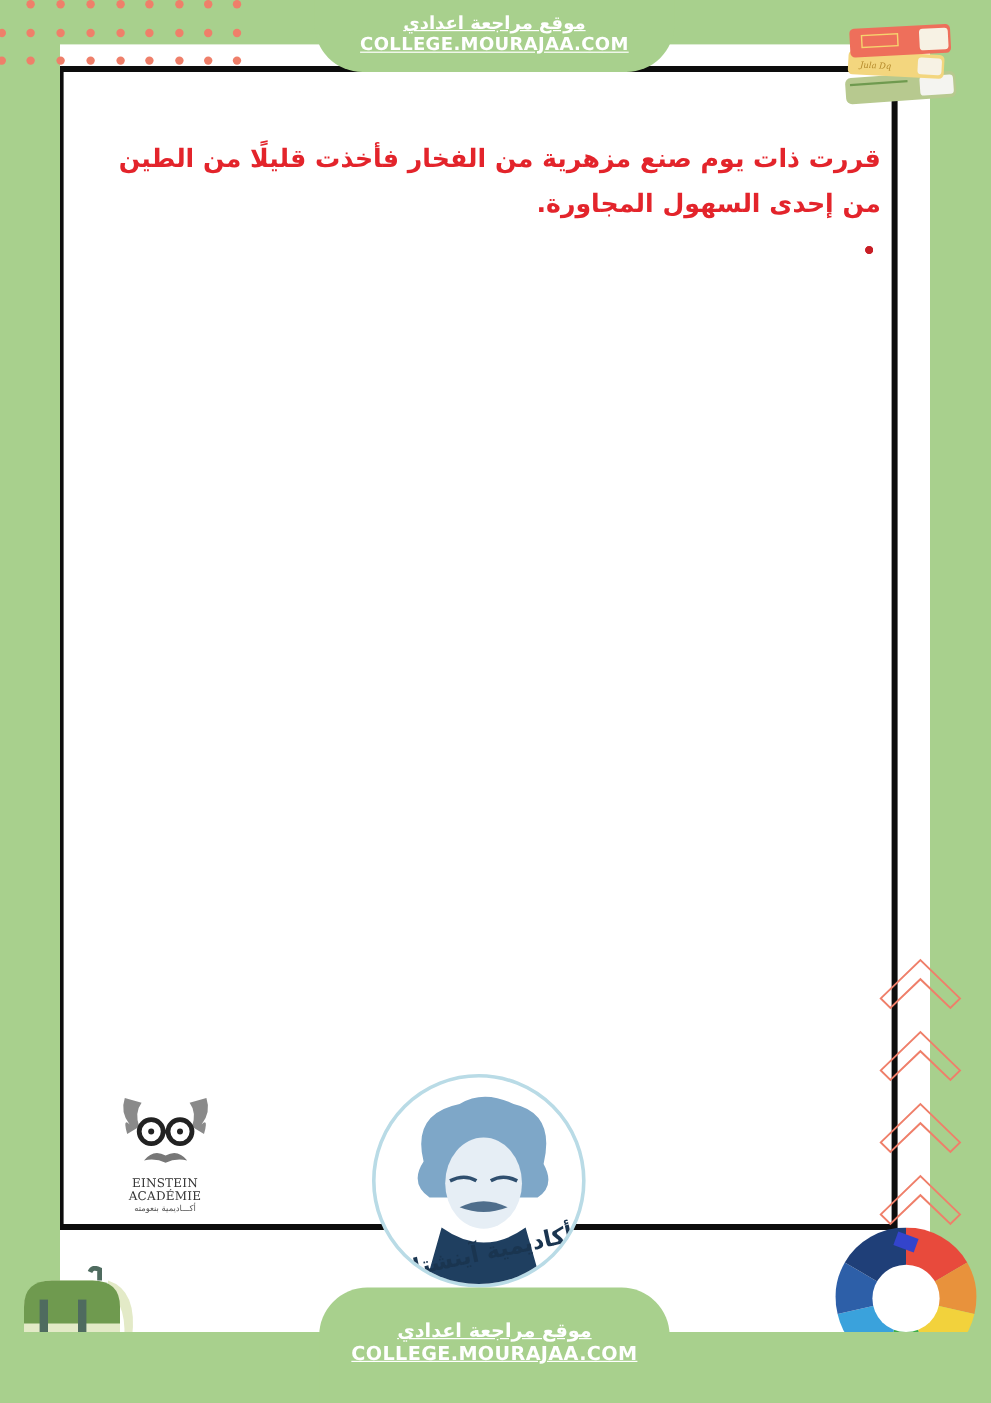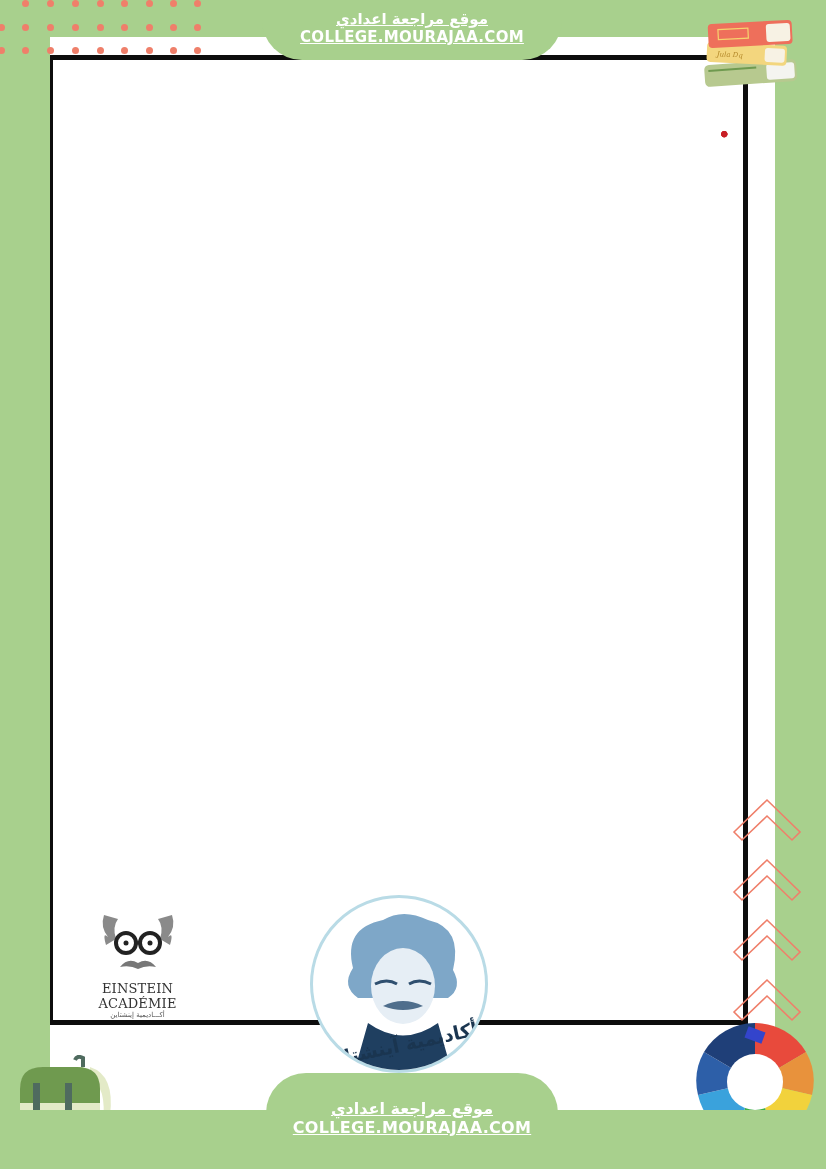--- a/index.html
+++ b/index.html
@@ -25,21 +25,21 @@
     .content { position: absolute; left: 62px; top: 114px; width: 672px; direction: rtl; text-align: right; color: #e3242b; font-family: "DejaVu Sans", sans-serif; font-weight: bold; font-size: 21px; line-height: 37.5px; }
     .content p { margin: 0; }
     .content ul { list-style: none; margin: 0; padding: 0; }
     .content li { position: relative; padding-right: 26px; margin-top: 2px; }
     .content li .bullet { position: absolute; right: 4px; top: 0; font-size: 18px; color: #c81e25; }
 
     .books { position: absolute; left: 695px; top: 10px; width: 110px; height: 80px; }
     .backpack { position: absolute; left: 15px; top: 1055px; width: 100px; height: 100px; }
     .chevrons { position: absolute; left: 732px; top: 790px; width: 70px; height: 250px; }
     .einstein-small { position: absolute; left: 80px; top: 905px; width: 115px; height: 100px; text-align: center; }
-    .einstein-small .label { font-family: "DejaVu Serif", serif; font-size: 13px; color: #333; letter-spacing: 0.2px; margin-top: 2px; }
+    .einstein-small .label { font-family: "DejaVu Serif", serif; font-size: 10px; color: #333; letter-spacing: 0.2px; margin-top: 2px; }
     .einstein-small .sub { font-size: 7px; color: #555; direction: rtl; }
     .einstein-badge { position: absolute; left: 310px; top: 895px; width: 178px; height: 178px; border-radius: 50%; background: #ffffff; border: 3px solid #b9dbe6; overflow: hidden; }
     .einstein-badge .arc-text { position: absolute; left: 0; bottom: 14px; width: 100%; text-align: center; font-size: 19px; font-weight: bold; color: #1a3550; direction: rtl; transform: rotate(-12deg); }
     .wheel { position: absolute; left: 696px; top: 1023px; width: 118px; height: 118px; }
     .wheel-caption { position: absolute; left: 668px; top: 1146px; width: 158px; text-align: center; font-family: "Liberation Sans", sans-serif; font-weight: bold; font-size: 12.5px; color: #14217a; letter-spacing: -0.3px; transform: scaleX(0.82); transform-origin: center; }
   </style>
 </head>
 <body>
 
 <div class="green-bg"></div>
@@ -93,20 +93,21 @@
     <text x="22" y="48" font-size="7" fill="#b58a2b" font-family="DejaVu Serif, serif" font-style="italic">Jula Dq</text>
   </g>
   <g transform="rotate(-3 55 40)">
     <rect x="14" y="12" width="84" height="24" rx="4" fill="#ee6f5b"></rect>
     <rect x="72" y="15" width="24" height="18" rx="3" fill="#f7f2e4"></rect>
     <rect x="24" y="18" width="30" height="10" fill="none" stroke="#f6d36e" stroke-width="1.2"></rect>
   </g>
 </svg>
 
 <div class="content">
+  <p>قررت ذات يوم صنع مزهرية من الفخار فأخذت قليلًا من الطين من إحدى السهول المجاورة.</p>
   <ul>
     <li>
       <span class="bullet">•</span>
     </li>
     <li>
       <span class="bullet">•</span>
     </li>
     <li>
       <span class="bullet">•</span>
     </li>
@@ -127,21 +128,21 @@
     <path d="M6 10 Q2 22 10 32 Q4 26 8 40 L18 34 Q14 22 20 14 Z" fill="#8a8a8a"></path>
     <path d="M74 10 Q78 22 70 32 Q76 26 72 40 L62 34 Q66 22 60 14 Z" fill="#8a8a8a"></path>
     <circle cx="28" cy="38" r="10" fill="#fff" stroke="#222" stroke-width="4"></circle>
     <circle cx="52" cy="38" r="10" fill="#fff" stroke="#222" stroke-width="4"></circle>
     <line x1="38" y1="38" x2="42" y2="38" stroke="#222" stroke-width="3"></line>
     <circle cx="28" cy="38" r="2.5" fill="#222"></circle>
     <circle cx="52" cy="38" r="2.5" fill="#222"></circle>
     <path d="M22 62 Q30 52 40 58 Q50 52 58 62 Q48 60 40 64 Q32 60 22 62 Z" fill="#777"></path>
   </svg>
   <div class="label">EINSTEIN ACADÉMIE</div>
-  <div class="sub">أكـــاديمية إينشتاين</div>
+  <div class="sub">أكـــاديمية بنعومته</div>
 </div>
 
 <div class="einstein-badge">
   <svg width="178" height="178" viewBox="0 0 178 178">
     <path d="M40 70 Q30 30 70 22 Q90 10 115 22 Q150 30 140 72 Q150 90 135 100 L45 100 Q28 88 40 70 Z" fill="#7ea7c8"></path>
     <ellipse cx="90" cy="88" rx="32" ry="38" fill="#e6eef5"></ellipse>
     <path d="M62 86 Q74 80 84 86" stroke="#2f4f6f" stroke-width="3" fill="none"></path>
     <path d="M96 86 Q106 80 118 86" stroke="#2f4f6f" stroke-width="3" fill="none"></path>
     <path d="M70 108 Q90 98 110 108 Q90 116 70 108 Z" fill="#4f6e8c"></path>
     <path d="M55 125 Q90 150 125 125 L140 178 L40 178 Z" fill="#1f3f60"></path>

